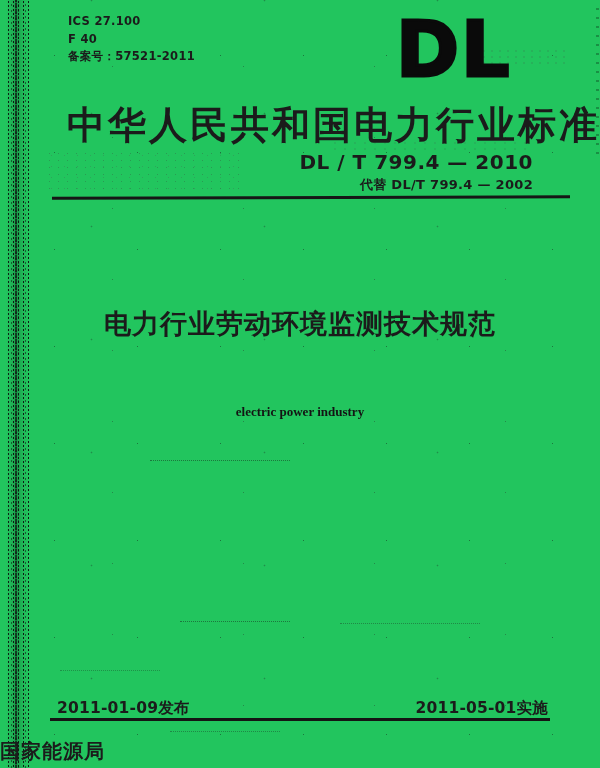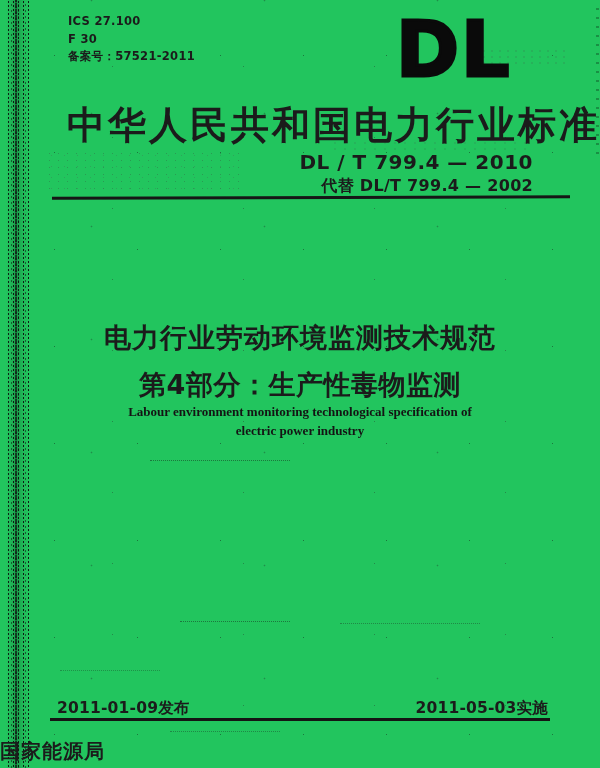--- a/index.html
+++ b/index.html
@@ -77,30 +77,30 @@
   }
   .standard-category {
     position: absolute; left: 0; top: 100px; width: 100%;
     text-align: right; font-size: 38px; font-weight: 900; letter-spacing: 3px;
     white-space: nowrap;
   }
   .std-no-block {
     position: absolute; right: 67px; top: 150px; text-align: right;
   }
   .std-no { font-size: 20px; font-weight: bold; letter-spacing: .5px; }
-  .replaces { font-size: 16px; font-weight: 600; margin-top: 2px; letter-spacing: .3px; }
+  .replaces { font-size: 13px; font-weight: 600; margin-top: 2px; letter-spacing: .3px; }
 
   .rule-top {
     position: absolute; left: 52px; top: 196px; width: 518px; height: 3px;
     background: #161616; transform: rotate(-0.15deg);
   }
 
   
   .title-cn {
-    position: absolute; left: 0; top: 320px; width: 100%; text-align: center;
+    position: absolute; left: 0; top: 306px; width: 100%; text-align: center;
     font-weight: bold;
   }
   .title-cn .line1 { font-size: 27px; letter-spacing: 1px; }
   .title-cn .line2 { font-size: 27px; letter-spacing: .5px; margin-top: 11px; }
   .title-en {
     position: absolute; left: 0; top: 402px; width: 100%; text-align: center;
     font-family: "Liberation Serif", serif; font-weight: bold;
     font-size: 13px; line-height: 19px; color: #141414;
   }
 
@@ -134,53 +134,51 @@
   <div class="smudge smudge-b"></div>
   <div class="smudge smudge-c"></div>
   <div class="streak streak-1"></div>
   <div class="streak streak-2"></div>
   <div class="streak streak-3"></div>
   <div class="streak streak-4"></div>
   <div class="streak streak-5"></div>
 
   <div class="ics-block">
     <div>ICS 27.100</div>
-    <div>F 30</div>
+    <div>F 40</div>
     <div>备案号：57521-2011</div>
   </div>
 
   <div class="logo">
     <span>DL</span>
   </div>
 
   <div class="standard-category">中华人民共和国电力行业标准</div>
 
   <div class="std-no-block">
     <div class="std-no">DL / T 799.4 — 2010</div>
     <div class="replaces">代替 DL/T 799.4 — 2002</div>
   </div>
 
   <div class="rule-top"></div>
 
   <div class="title-cn">
     <div class="line1">电力行业劳动环境监测技术规范</div>
-    <div class="line2">第4部分：生产性毒物监测</div>
   </div>
 
   <div class="title-en">
-    <div>Labour environment monitoring technological specification of</div>
     <div>electric power industry</div>
   </div>
 
   <div class="date-row">
     <div class="issue-date">
       <span>2011-01-09</span><span>发布</span>
     </div>
     <div class="impl-date">
-      <span>2011-05-03</span><span>实施</span>
+      <span>2011-05-01</span><span>实施</span>
     </div>
   </div>
 
   <div class="rule-bottom"></div>
 
   <div class="publisher-row">
     <span class="publisher-name">国家能源局</span>
     <span class="publish-label">发 布</span>
   </div>
 

